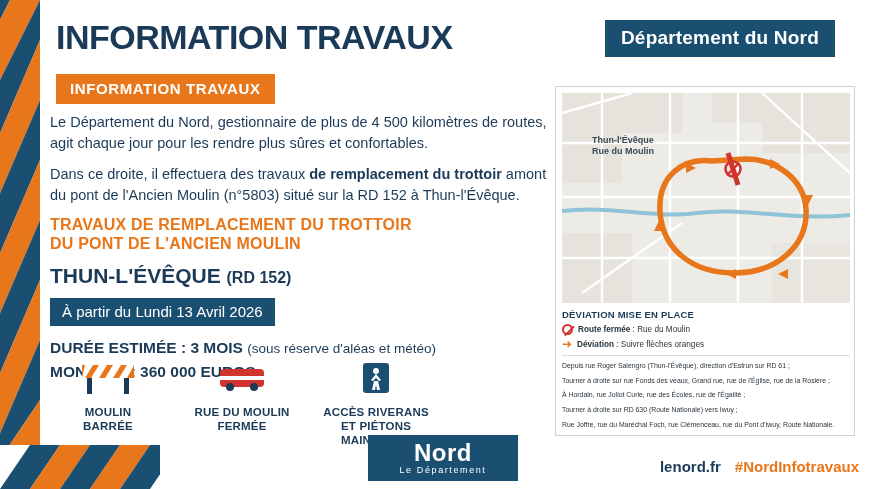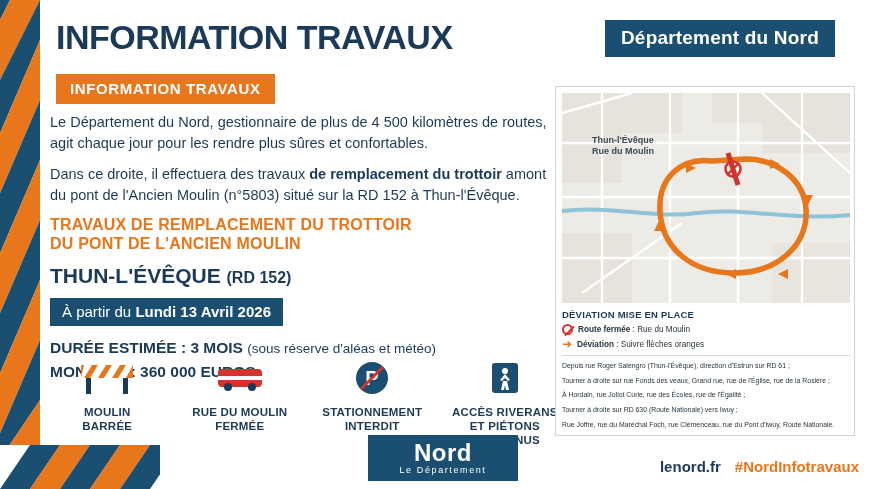--- a/index.html
+++ b/index.html
@@ -77,21 +77,21 @@
   }
   .place span.rd { font-size: 16px; }
   .date-band {
     display: inline-block;
     background: #1b4f72;
     color: #ffffff;
     font-size: 15px;
     padding: 5px 12px 6px 12px;
     margin-top: 10px;
   }
-  .date-band b { font-weight: bold; }
+  .date-band b { font-weight: normal; }
   .meta {
     color: #1b3a57;
     font-size: 15.5px;
     font-weight: bold;
     margin-top: 11px;
     line-height: 1.42;
   }
   .meta .light { font-weight: normal; font-size: 13.5px; }
   
   .icon-row {
@@ -263,33 +263,20 @@
           <circle cx="14" cy="26" r="4" fill="#1b3a57"></circle>
           <circle cx="38" cy="26" r="4" fill="#1b3a57"></circle>
         </svg>
       </div>
       <div class="cap">
         <div>RUE DU MOULIN</div>
         <div>FERMÉE</div>
       </div>
     </div>
 
-    <div class="icon-item">
-      <div class="glyph">
-        <svg width="36" height="36" viewBox="0 0 36 36">
-          <circle cx="18" cy="18" r="16" fill="#1b4f72"></circle>
-          <text x="18" y="25" text-anchor="middle" font-family="Liberation Sans, sans-serif" font-size="20" font-weight="bold" fill="#ffffff">P</text>
-          <line x1="7" y1="29" x2="29" y2="7" stroke="#d0342c" stroke-width="3"></line>
-        </svg>
-      </div>
-      <div class="cap">
-        <div>STATIONNEMENT</div>
-        <div>INTERDIT</div>
-      </div>
-    </div>
 
     <div class="icon-item">
       <div class="glyph">
         <svg width="34" height="36" viewBox="0 0 34 36">
           <rect x="4" y="3" width="26" height="30" rx="3" fill="#1b4f72"></rect>
           <circle cx="17" cy="11" r="3" fill="#ffffff"></circle>
           <path d="M17 14 l-5 6 l2 1 l3 -3 l3 3 l2 -1 z" fill="#ffffff"></path>
           <path d="M15 21 l-2 9 h3 l1 -5 l1 5 h3 l-2 -9 z" fill="#ffffff"></path>
         </svg>
       </div>

